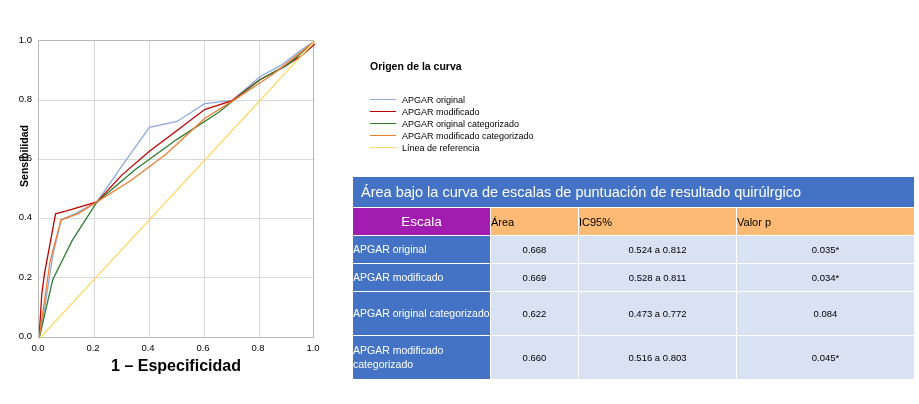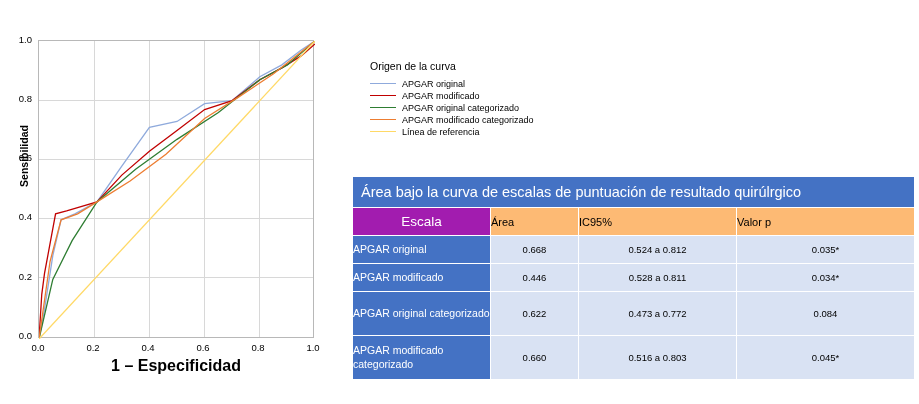--- a/index.html
+++ b/index.html
@@ -102,23 +102,23 @@
 
   
   #legend {
     position: absolute;
     left: 370px;
     top: 60px;
     width: 260px;
   }
   #legend-title {
     font-size: 10.5px;
-    font-weight: normal;
-    color: #000;
-    margin-bottom: 6px;
+    font-weight: bold;
+    color: #000;
+    margin-bottom: 22px;
   }
   .legend-row {
     display: flex;
     align-items: center;
     height: 11px;
     margin-bottom: 1px;
   }
   .legend-swatch {
     width: 26px;
     height: 0;
@@ -281,21 +281,21 @@
         <td class="hdr-light">Valor p</td>
       </tr>
       <tr class="row-1">
         <td class="scale-cell">APGAR original</td>
         <td class="val-cell">0.668</td>
         <td class="val-cell">0.524 a 0.812</td>
         <td class="val-cell">0.035*</td>
       </tr>
       <tr class="row-1">
         <td class="scale-cell">APGAR modificado</td>
-        <td class="val-cell">0.446</td>
+        <td class="val-cell">0.669</td>
         <td class="val-cell">0.528 a 0.811</td>
         <td class="val-cell">0.034*</td>
       </tr>
       <tr class="row-2">
         <td class="scale-cell">APGAR original categorizado</td>
         <td class="val-cell">0.622</td>
         <td class="val-cell">0.473 a 0.772</td>
         <td class="val-cell">0.084</td>
       </tr>
       <tr class="row-2">

